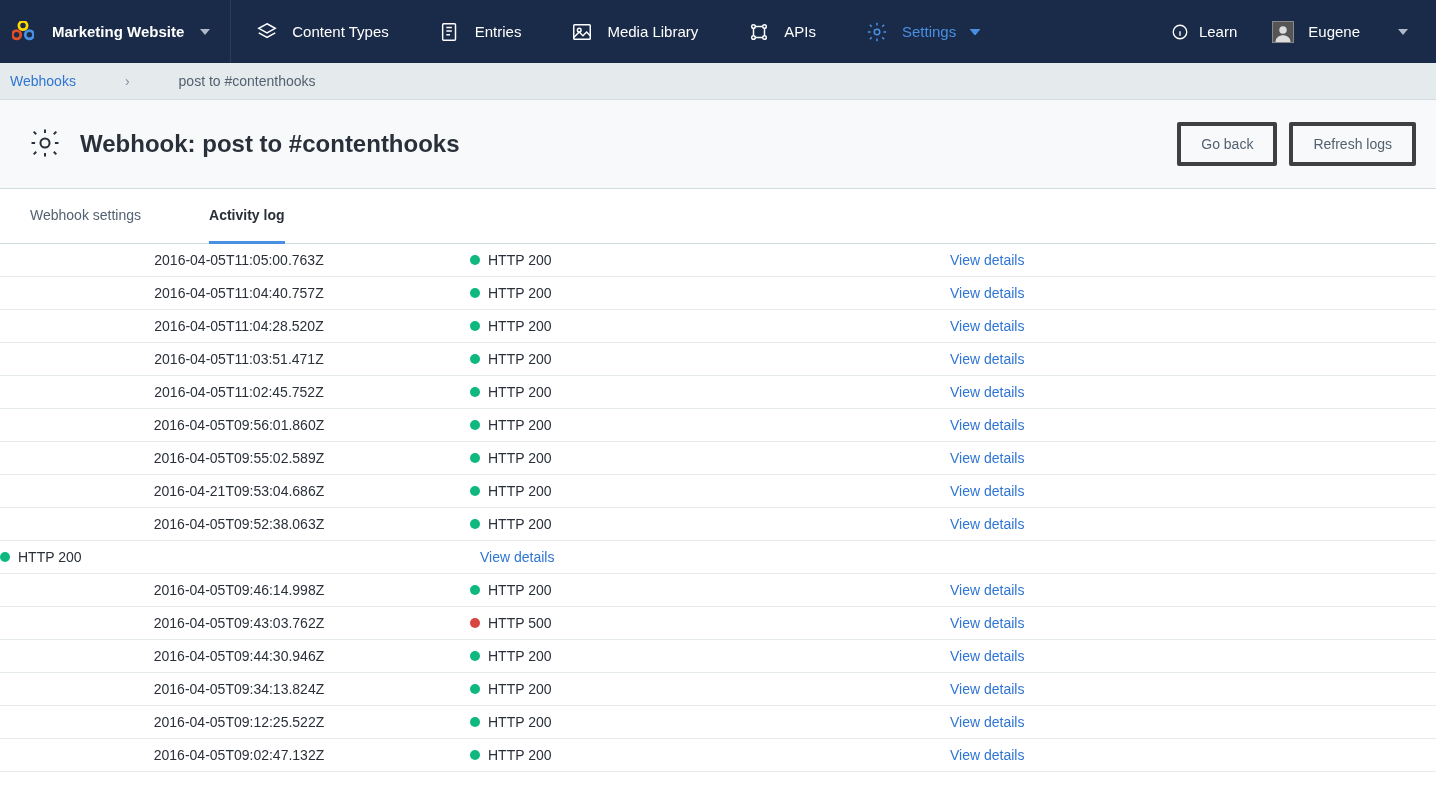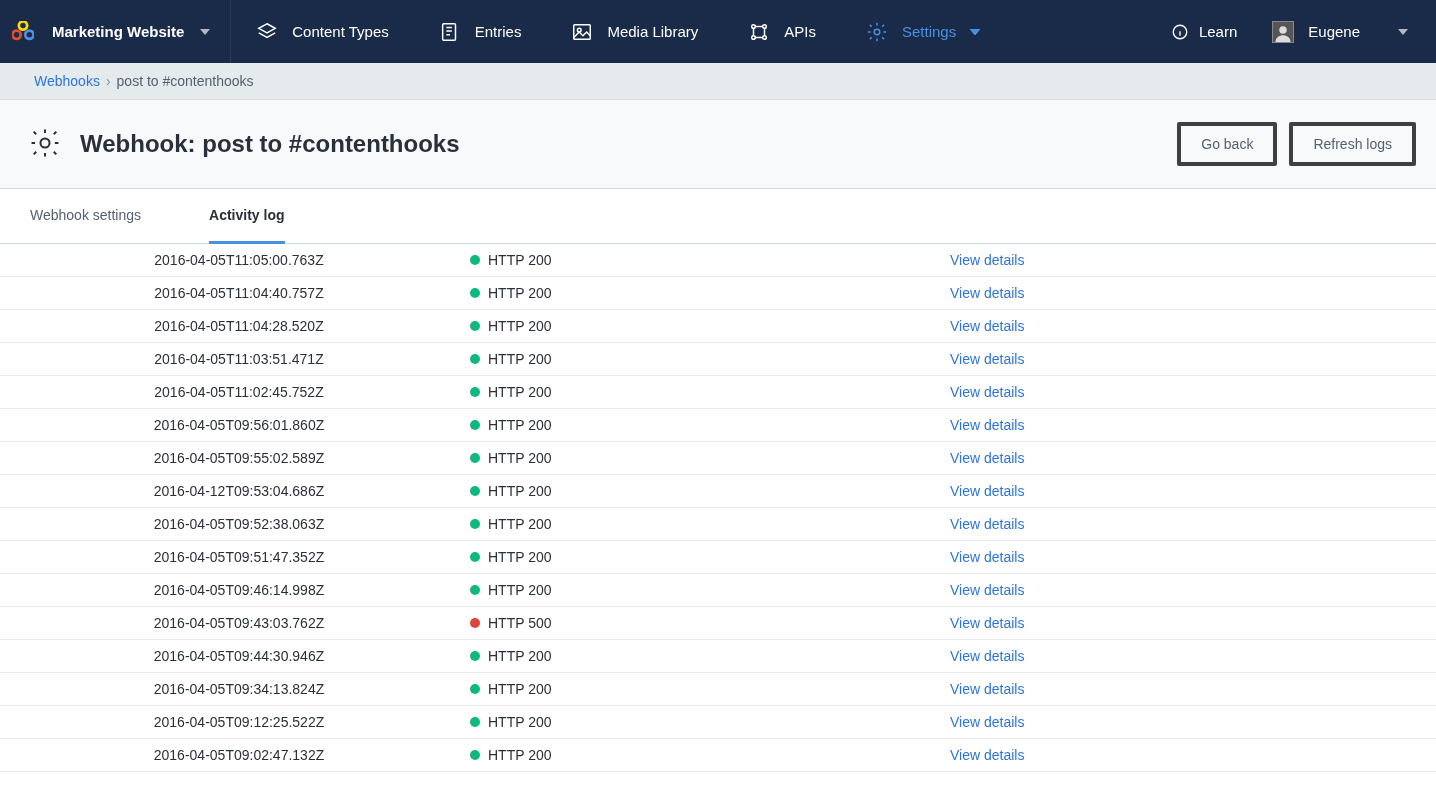--- a/index.html
+++ b/index.html
@@ -56,23 +56,23 @@
   }
   .avatar svg{ width:18px;height:18px; fill:#ddd;}
   .user .chev { margin-left: 38px; }
   .chev { width: 10px; height: 6px; }
   .chev path { fill: #aeb8c6; }
   .nav-item.active .chev path { fill:#4a90e2;}
 
   
   .breadcrumbs {
     background: #e5ebed;
-    padding: 10px 34px;
+    padding: 10px 10px;
     font-size: 14px;
-    display:flex; align-items:center;
+    display:flex; align-items:center;gap:43px;
   }
   .breadcrumbs a { color: #2e75d4; text-decoration: none; cursor:pointer;}
   .breadcrumbs .sep { color: #8091a5; margin: 0 6px; }
   .breadcrumbs .current { color: #536171; }
 
   
   .page-header {
     background: #f7f9fa;
     border-top: 1px solid #d3dce0;
     border-bottom: 1px solid #d3dce0;
@@ -296,37 +296,36 @@
     </div>
     <div class="row">
       <div class="col-ts">2016-04-05T09:55:02.589Z</div>
       <div class="col-status">
         <span class="dot green"></span>
         <span>HTTP 200</span>
       </div>
       <div class="col-action"><a>View details</a></div>
     </div>
     <div class="row">
-      <div class="col-ts">2016-04-12T09:53:04.686Z</div>
+      <div class="col-ts">2016-04-21T09:53:04.686Z</div>
       <div class="col-status">
         <span class="dot green"></span>
         <span>HTTP 200</span>
       </div>
       <div class="col-action"><a>View details</a></div>
     </div>
     <div class="row">
       <div class="col-ts">2016-04-05T09:52:38.063Z</div>
       <div class="col-status">
         <span class="dot green"></span>
         <span>HTTP 200</span>
       </div>
       <div class="col-action"><a>View details</a></div>
     </div>
     <div class="row">
-      <div class="col-ts">2016-04-05T09:51:47.352Z</div>
       <div class="col-status">
         <span class="dot green"></span>
         <span>HTTP 200</span>
       </div>
       <div class="col-action"><a>View details</a></div>
     </div>
     <div class="row">
       <div class="col-ts">2016-04-05T09:46:14.998Z</div>
       <div class="col-status">
         <span class="dot green"></span>

